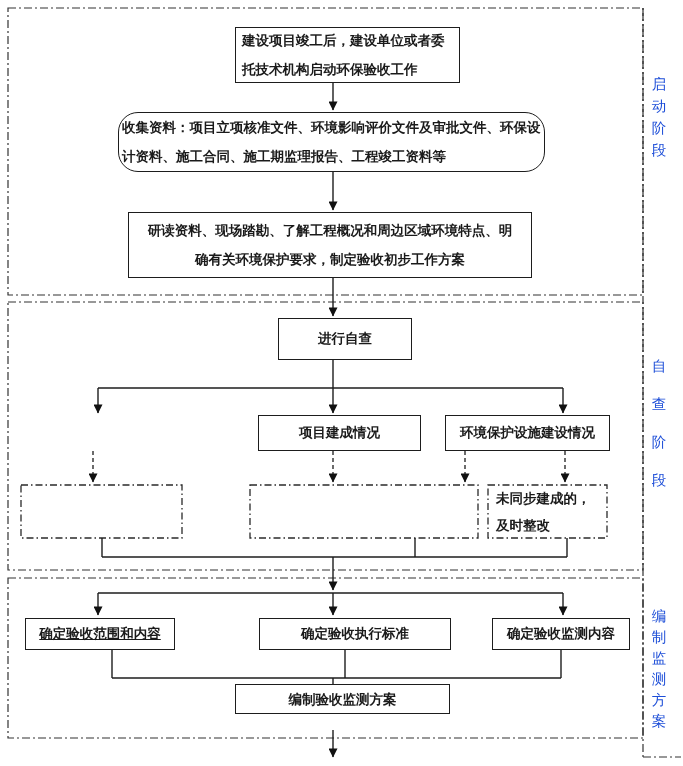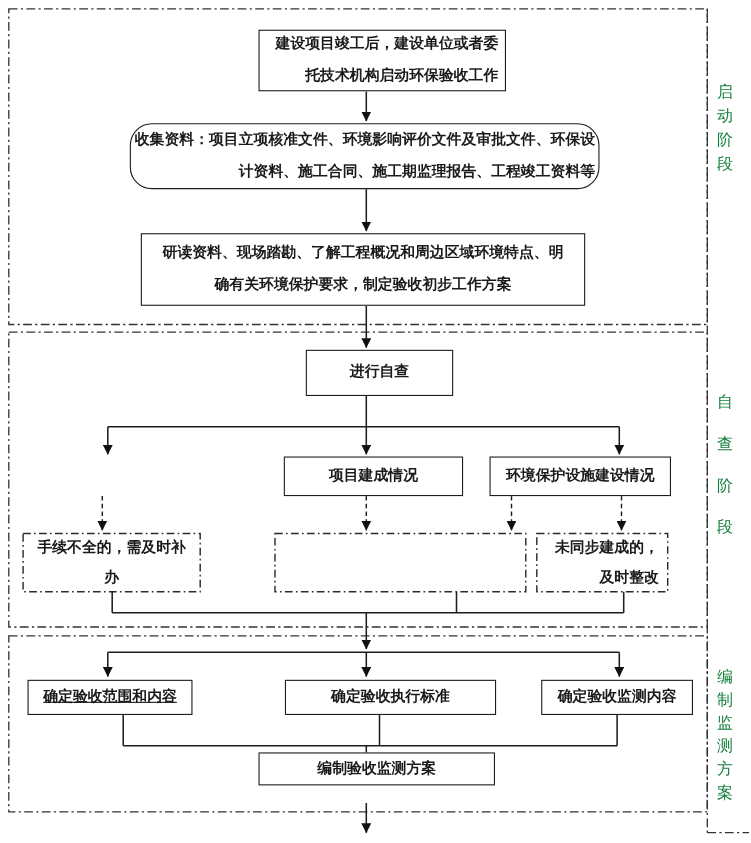--- a/index.html
+++ b/index.html
@@ -5,24 +5,24 @@
   html,body{margin:0;padding:0;background:#fff;}
   #stage{position:relative;width:683px;height:766px;background:#fff;
          font-family:"DejaVu Sans",sans-serif;color:#1a1a1a;overflow:hidden;}
   #lines{position:absolute;left:0;top:0;width:683px;height:766px;}
   .box{position:absolute;box-sizing:border-box;border:1.5px solid #1d1d1d;background:#fff;
        display:flex;align-items:center;justify-content:center;text-align:center;
        font-size:13.5px;font-weight:bold;line-height:2.15;color:#1a1a1a;}
   .note{position:absolute;box-sizing:border-box;background:transparent;
         display:flex;align-items:center;justify-content:center;text-align:center;
         font-size:13.5px;font-weight:bold;line-height:1.95;color:#1a1a1a;}
-  .ta-left{justify-content:flex-start;text-align:right;}
+  .ta-left{justify-content:flex-start;text-align:left;}
   .vlabel{position:absolute;width:16px;word-break:break-all;text-align:center;
           font-family:"DejaVu Serif",serif;font-size:14.5px;font-weight:normal;
-          color:#15803d;}
+          color:#1d4ed8;}
 </style>
 </head>
 <body>
 
 <div id="stage">
 
   <svg id="lines" viewBox="0 0 683 766" xmlns="http://www.w3.org/2000/svg">
     <defs>
       <marker id="ah" markerUnits="userSpaceOnUse" markerWidth="10" markerHeight="9" refX="8.6" refY="4.5" orient="auto">
         <path d="M0,0 L9,4.5 L0,9 Z" fill="#111"></path>
@@ -78,21 +78,20 @@
   </svg>
 
   <div class="box ta-left" style="left:235px;top:27px;width:225px;height:56px;padding:0 6px;">建设项目竣工后，建设单位或者委托技术机构启动环保验收工作</div>
   <div class="box ta-left" style="left:118px;top:112px;width:427px;height:60px;padding:0 3px;border-radius:20px;">收集资料：项目立项核准文件、环境影响评价文件及审批文件、环保设计资料、施工合同、施工期监理报告、工程竣工资料等</div>
   <div class="box" style="left:128px;top:212px;width:404px;height:66px;padding:0 17px;">研读资料、现场踏勘、了解工程概况和周边区域环境特点、明确有关环境保护要求，制定验收初步工作方案</div>
 
   <div class="box" style="left:266px;top:318px;width:134px;height:42px;margin-left:12px;">进行自查</div>
   <div class="box" style="left:258px;top:415px;width:163px;height:36px;">项目建成情况</div>
   <div class="box" style="left:445px;top:415px;width:165px;height:36px;">环境保护设施建设情况</div>
 
-  <div class="note" style="left:21px;top:485px;width:161px;height:53px;padding:0 12px;">手续不全的，需及时补办</div>
   <div class="note ta-left" style="left:488px;top:485px;width:119px;height:53px;padding:0 8px;">未同步建成的，及时整改</div>
 
   <div class="box" style="left:25px;top:618px;width:150px;height:32px;text-decoration:underline;">确定验收范围和内容</div>
   <div class="box" style="left:259px;top:618px;width:192px;height:32px;text-align:center;">确定验收执行标准</div>
   <div class="box" style="left:492px;top:618px;width:138px;height:32px;">确定验收监测内容</div>
   <div class="box" style="left:235px;top:684px;width:215px;height:30px;">编制验收监测方案</div>
 
   <div class="vlabel" style="left:651px;top:73px;line-height:22px;">启动阶段</div>
   <div class="vlabel" style="left:651px;top:347px;line-height:38px;">自查阶段</div>
   <div class="vlabel" style="left:651px;top:606px;line-height:21px;">编制监测方案</div>

